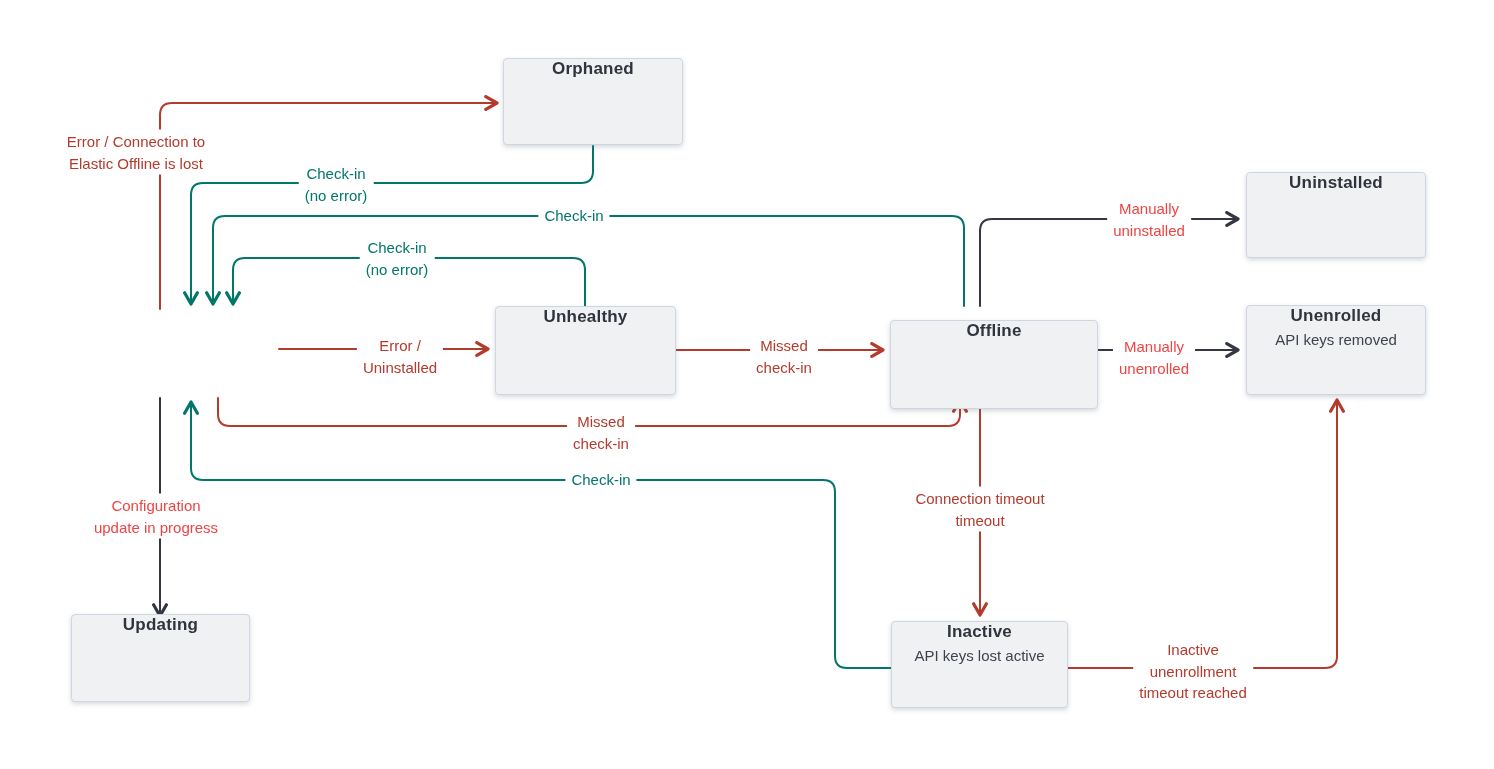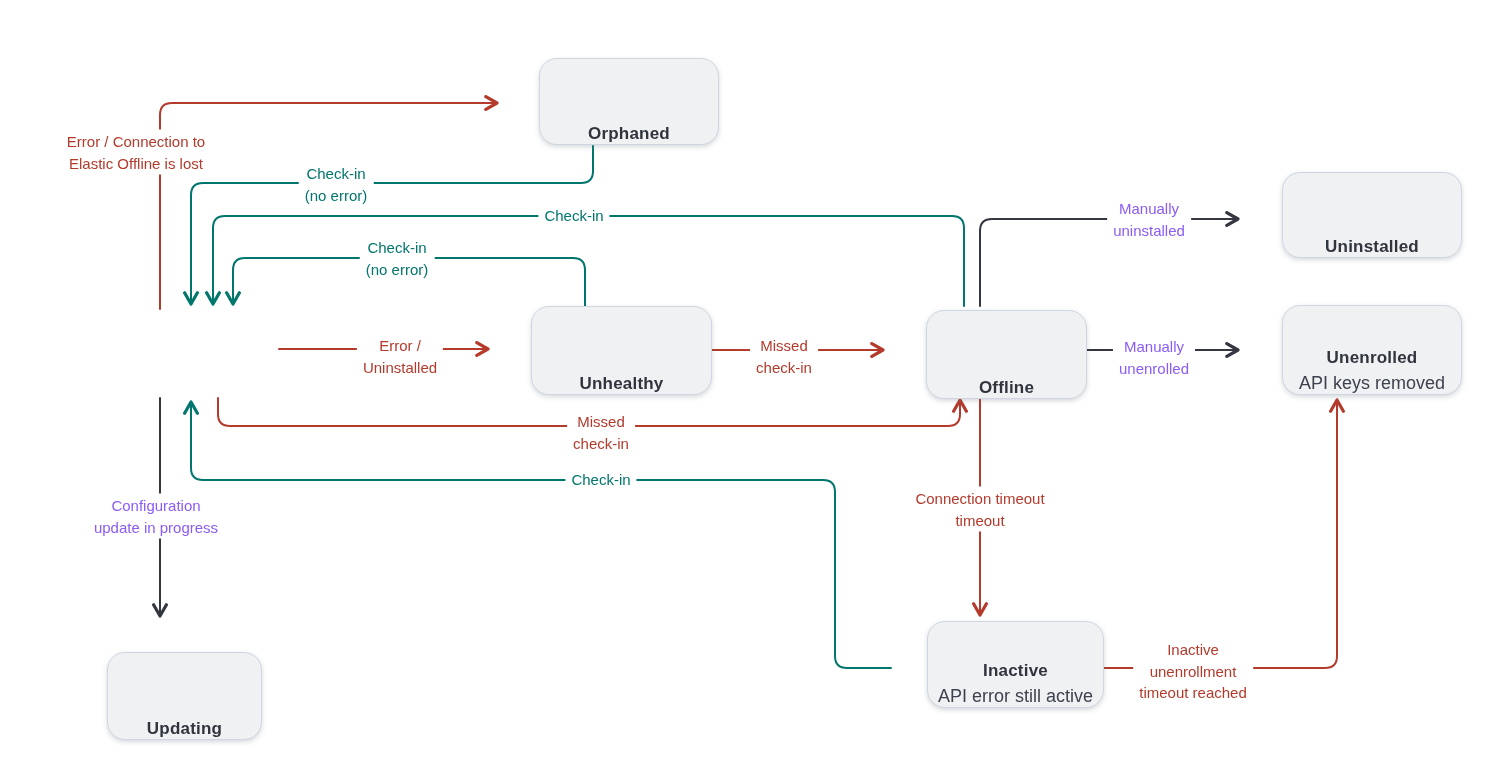--- a/index.html
+++ b/index.html
@@ -13,48 +13,47 @@
   #wires{position:absolute;left:0;top:0;width:1494px;height:769px;}
   #wires path{fill:none;stroke-width:2;stroke-linecap:round;}
   .st-red{stroke:#b43a2c;}
   .st-teal{stroke:#00766c;}
   .st-dark{stroke:#343741;}
 
   .node{
     position:absolute;
     background:#f0f1f2;
     border:1px solid #cfd6e2;
-    border-radius:18px;
+    border-radius:4px;
     box-shadow:0 2px 5px rgba(105,115,131,0.28);
-    display:flex;flex-direction:column;align-items:center;justify-content:flex-end;
+    display:flex;flex-direction:column;align-items:center;justify-content:flex-start;
     gap:5px;
     box-sizing:border-box;
-    margin-left:36px;
   }
   .node-title{
     font-size:17px;font-weight:700;color:#2f343d;letter-spacing:.2px;
   }
   .node-sub{
-    font-size:18px;color:#3d434e;
+    font-size:15px;color:#3d434e;
   }
 
   .elabel{
     position:absolute;
     transform:translate(-50%,-50%);
     background:#ffffff;
     padding:1px 6px;
     text-align:center;
     font-size:15px;
     line-height:21.5px;
     white-space:nowrap;
   }
   .elabel span{display:block;}
   .c-red{color:#b43a2c;}
   .c-teal{color:#00766c;}
-  .c-dark{color:#8b5cf6;}
+  .c-dark{color:#ef4444;}
 </style>
 </head>
 <body>
 
 <div id="stage">
 
   <svg id="wires" viewBox="0 0 1494 769">
     <defs>
       <marker id="arr-red" viewBox="0 0 10 10" refX="8.5" refY="5" markerWidth="8" markerHeight="8" orient="auto-start-reverse">
         <path d="M1.5 1 L8.5 5 L1.5 9" fill="none" stroke="#b43a2c" stroke-width="1.6" stroke-linecap="round" stroke-linejoin="round"></path>
@@ -136,28 +135,28 @@
 
   <div class="node" style="left:503px;top:58px;width:180px;height:87px">
     <div class="node-title">Orphaned</div>
   </div>
   <div class="node" style="left:1246px;top:172px;width:180px;height:86px">
     <div class="node-title">Uninstalled</div>
   </div>
   <div class="node" style="left:495px;top:306px;width:181px;height:89px">
     <div class="node-title">Unhealthy</div>
   </div>
-  <div class="node" style="left:890px;top:310px;width:161px;height:89px">
+  <div class="node" style="left:890px;top:320px;width:208px;height:89px">
     <div class="node-title">Offline</div>
   </div>
   <div class="node" style="left:1246px;top:305px;width:180px;height:90px">
     <div class="node-title">Unenrolled</div>
     <div class="node-sub">API keys removed</div>
   </div>
-  <div class="node" style="left:71px;top:652px;width:155px;height:88px">
+  <div class="node" style="left:71px;top:614px;width:179px;height:88px">
     <div class="node-title">Updating</div>
   </div>
   <div class="node" style="left:891px;top:621px;width:177px;height:87px">
     <div class="node-title">Inactive</div>
-    <div class="node-sub">API error still active</div>
+    <div class="node-sub">API keys lost active</div>
   </div>
 
 </div>
 
 </body></html>

